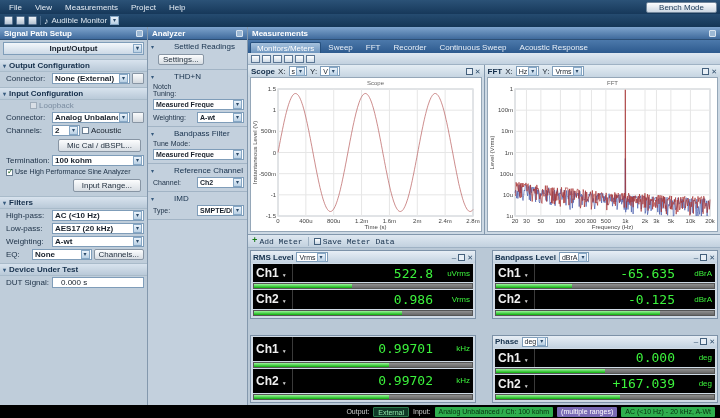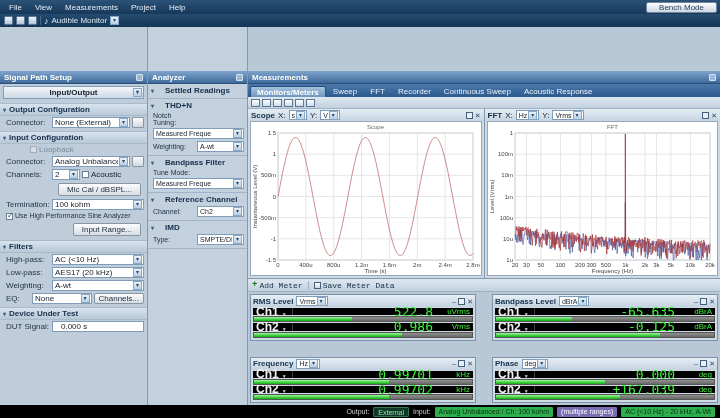--- a/index.html
+++ b/index.html
@@ -14,28 +14,28 @@
   .bench-btn { margin-left:auto; height:11px; line-height:9px; padding:0 12px; font-size:8px;
                background:linear-gradient(#fcfdfe,#ccd7e2); border:1px solid #72879c; border-radius:2px; color:#1c3a58; }
   .toolbar2 { height:13px; flex:none; background:linear-gradient(#254b70,#143655); display:flex; align-items:center;
               gap:3px; padding:0 4px; color:#dfe9f2; }
   .tb-icon { width:9px; height:9px; background:linear-gradient(#eef3f8,#b5c4d3); border:1px solid #5b7694; border-radius:1px; }
   .spk-icon::before { content:"♪"; font-size:9px; color:#d9e6f2; }
   .tb-sep { width:1px; height:9px; background:#4a6a8a; }
 
   
   .panel-hdr { height:13px; flex:none; background:linear-gradient(#7fa5cd,#3f6a9c); color:#fff; font-weight:bold;
-               display:flex; align-items:center; gap:3px; padding:0 4px; border-bottom:1px solid #2d4f75;margin-top:44px; }
+               display:flex; align-items:center; gap:3px; padding:0 4px; border-bottom:1px solid #2d4f75; }
   .pin-icon { margin-left:auto; width:7px; height:7px; border:1px solid #d7e3ef; background:#9cb8d4; border-radius:1px; }
   .dd { width:9px; height:9px; flex:none; background:linear-gradient(#eaf2fa,#b9d0e4); border:1px solid #86a7c5;
         font-size:6px; line-height:7px; text-align:center; color:#2a4a6a; }
   .dd::before { content:"▾"; }
   .dropdown { flex:1; min-width:0; height:11px; background:#fff; border:1px solid #7f9db9;
               display:flex; align-items:center; padding:0 1px 0 2px; gap:1px; }
-  .dropdown .val { flex:1; min-width:0; overflow:hidden; white-space:nowrap; }
+  .dropdown .val { flex:1; min-width:0; overflow:hidden; white-space:nowrap;font-weight:bold; }
   .dropdown.narrow { flex:0 0 28px; }
   .textbox { flex:1; height:11px; background:#fff; border:1px solid #7f9db9; display:flex; align-items:center; padding:0 8px; }
   .mini-btn { width:12px; height:11px; flex:none; background:linear-gradient(#fafbfc,#d3d9df); border:1px solid #8795a4; border-radius:1px; }
   .btn { background:linear-gradient(#fcfdfe,#d7dde3); border:1px solid #8795a4; border-radius:2px; padding:1px 8px; font-size:8px; color:#1d2b3a; }
   .btn.small { padding:0 4px; }
   .btn-row { display:flex; justify-content:flex-end; padding:2px 6px; gap:3px; }
   .cb { width:7px; height:7px; flex:none; border:1px solid #6b7f93; background:#fff; position:relative; }
   .cb.checked::after { content:"✓"; position:absolute; top:-3px; left:0; font-size:8px; color:#155c15; }
   .cb.disabled { background:#d9dfe6; border-color:#9fadbb; }
   .sect-hdr { margin-top:2px; padding:1px 3px; font-weight:bold; color:#152f4b; display:flex; align-items:center; gap:3px;
@@ -48,29 +48,29 @@
   
   .main { flex:1; display:flex; min-height:0; }
   .left-panel  { width:148px; flex:none; background:#bfcdda; border-right:1px solid #8398ad; display:flex; flex-direction:column; }
   .mid-panel   { width:100px; flex:none; background:#c3d0dd; border-right:1px solid #8398ad; display:flex; flex-direction:column; }
   .right-panel { flex:1; min-width:0; background:#b9c8d6; display:flex; flex-direction:column; }
   .mode-select { margin:2px 3px; height:13px; flex:none; background:linear-gradient(#f3f7fb,#ccd9e6); border:1px solid #7f9db9;
                  display:flex; align-items:center; justify-content:center; font-weight:bold; position:relative; }
   .mode-select .dd { position:absolute; right:1px; top:1px; }
   .hp-label { flex:1; font-size:7px; line-height:8px; white-space:normal; color:#1b2f45; }
   .an-sect { border-bottom:1px solid #a2b4c5; padding-bottom:2px; }
-  .an-title { font-weight:bold; padding:2px 3px 1px; display:flex; align-items:center; gap:11px; color:#152f4b; }
+  .an-title { font-weight:normal; padding:2px 3px 1px; display:flex; align-items:center; gap:20px; color:#152f4b; }
   .an-row { display:flex; align-items:center; gap:2px; padding:1px 3px 1px 5px; }
   .an-row > label { flex:none; width:42px; font-size:7px; color:#1b2f45; }
 
   
   .tabs { height:13px; flex:none; background:linear-gradient(#4c79ab,#2d5a8e); display:flex; align-items:flex-end; padding:0 2px; gap:1px; }
   .tab { color:#e9f0f8; padding:0 6px; height:11px; line-height:11px; white-space:nowrap; }
   .tab.active { background:linear-gradient(#a5c1dd,#6f96bf); border:1px solid #26507e; border-bottom:none;
-                border-radius:2px 2px 0 0; font-weight:bold; color:#fff;margin-top:40px; }
+                border-radius:2px 2px 0 0; font-weight:normal; color:#fff;margin-top:40px; }
   .mini-toolbar { height:12px; flex:none; background:linear-gradient(#dfe8f1,#c2d1df); border-bottom:1px solid #9fb2c4;
                   display:flex; align-items:center; gap:2px; padding:0 3px; }
   .layout-icon { width:9px; height:8px; border:1px solid #5b7694; background:linear-gradient(#fff,#cfdce8); }
   .charts { height:170px; flex:none; display:flex; border-bottom:1px solid #8398ad; }
   .chart-panel { flex:1; min-width:0; display:flex; flex-direction:column; background:#cdd9e4; border-right:1px solid #8398ad; }
   .chart-panel:last-child { border-right:none; }
   .chart-hdr { height:12px; flex:none; display:flex; align-items:center; gap:3px; padding:0 3px;
                background:linear-gradient(#e4edf4,#c6d5e2); }
   .chart-hdr .title { font-weight:bold; color:#152f4b; }
   .xy-dd { height:10px; background:#fff; border:1px solid #7f9db9; display:flex; align-items:center; gap:1px; padding:0 1px 0 2px; font-size:7px; }
@@ -258,20 +258,23 @@
     <div class="mid-panel">
       <div class="panel-hdr">
         <span>Analyzer</span>
         <span class="pin-icon"></span>
       </div>
 
       <div class="an-sect">
         <div class="an-title">
           <span class="collapse-icon"></span>
           <span>Settled Readings</span>
+        </div>
+        <div class="btn-row" style="justify-content:flex-start; padding-left:10px;">
+          <button class="btn small">Settings...</button>
         </div>
       </div>
 
       <div class="an-sect">
         <div class="an-title">
           <span class="collapse-icon"></span>
           <span>THD+N</span>
         </div>
         <div class="an-row">
           <label>Notch Tuning:</label>
@@ -586,32 +589,20 @@
                 <span class="chan-unit">dBrA</span>
               </span>
             </div>
             <div class="bar-track">
               <span class="bar-fill" style="width: 75%;"></span>
             </div>
           </div>
         </div>
 
         <div class="meter">
-          <div class="meter-hdr">
-            <span class="meter-title">Frequency</span>
-            <span class="meter-unit-dd">
-              <span>Hz</span>
-              <span class="dd"></span>
-            </span>
-            <span class="win-icons">
-              <span class="min-icon"></span>
-              <span class="popout-icon"></span>
-              <span class="close-icon"></span>
-            </span>
-          </div>
           <div class="meter-body">
             <div class="chan-display">
               <span class="chan-name">
                 <span>Ch1</span>
                 <span class="chan-dd"></span>
               </span>
               <span class="chan-reading">
                 <span class="chan-value">0.99701</span>
                 <span class="chan-unit">kHz</span>
               </span>

